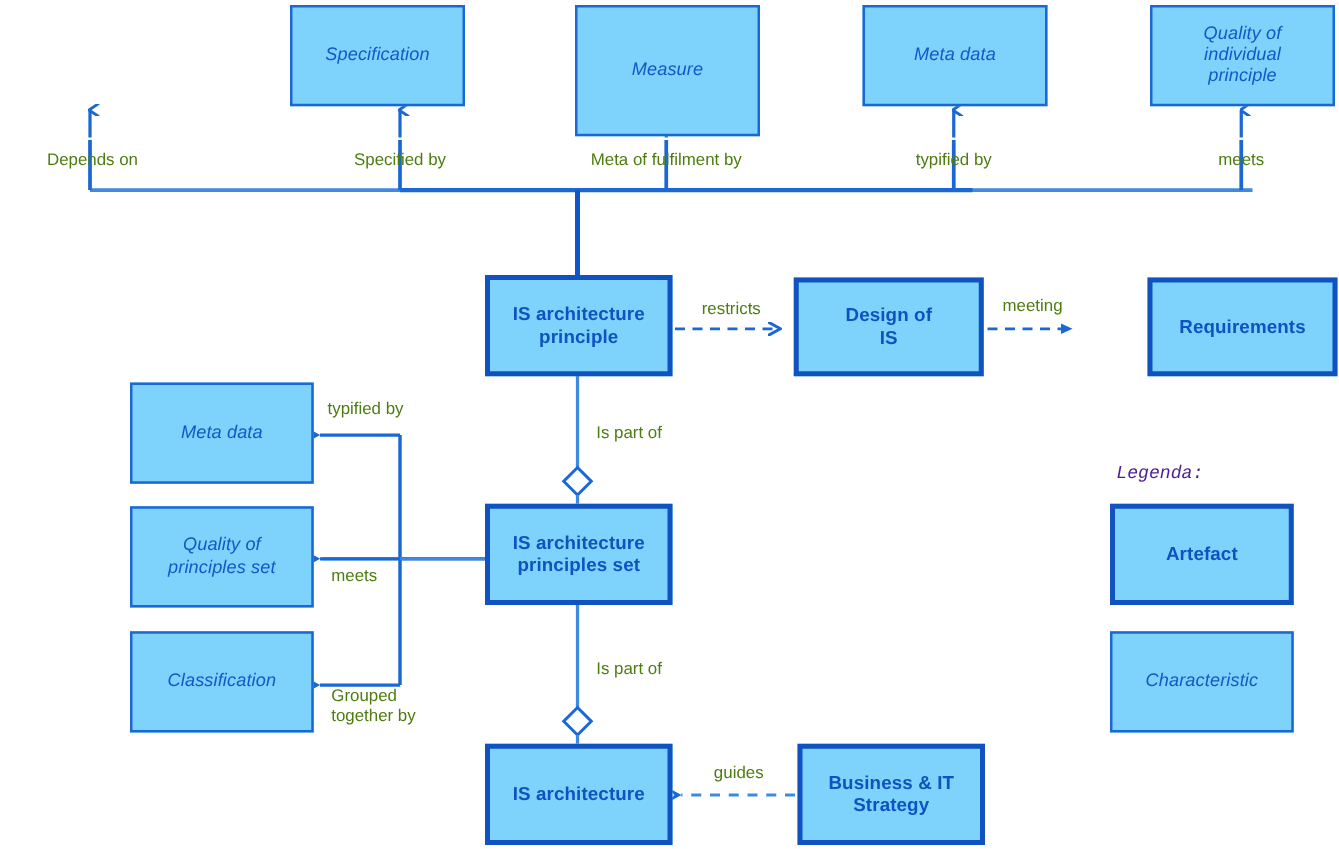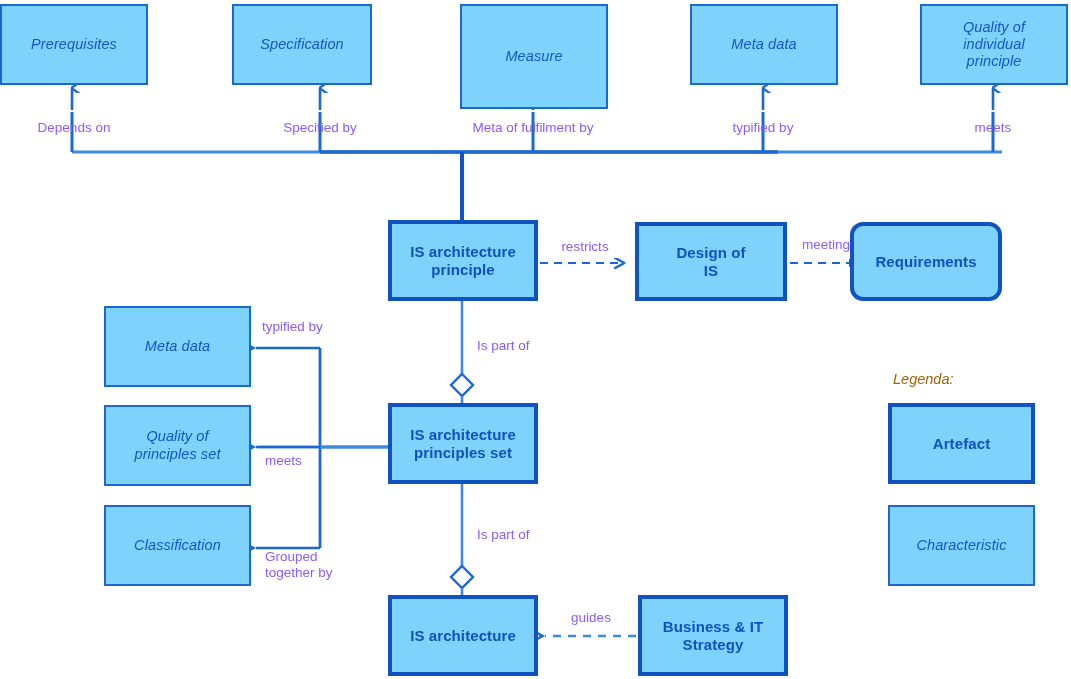--- a/index.html
+++ b/index.html
@@ -49,31 +49,32 @@
   .node.artefact {
     border: 4px solid #0f52c0;
     font-weight: bold;
     font-style: normal;
     font-size: 15px;
     color: #0f52c0;
     letter-spacing: .1px;
   }
   .edge-label {
     position: absolute;
-    color: #8b5cf6;
+    color: #4d7c0f;
     font-size: 13.5px;
     font-style: normal;
     white-space: pre;
     line-height: 1.18;
   }
   .legend-title {
     position: absolute;
-    color: #a16207;
+    color: #4c1d95;
     font-size: 14.5px;
     font-style: italic;
+    font-family: Liberation Mono, monospace;
   }
 </style>
 </head>
 <body>
 
 <div id="canvas">
 
   <svg class="wires" viewBox="0 0 1071 679" xmlns="http://www.w3.org/2000/svg">
     <defs>
       <marker id="arrU" markerWidth="10" markerHeight="10" refX="5" refY="1.4" orient="auto-start-reverse" markerUnits="userSpaceOnUse">
@@ -126,35 +127,34 @@
     <path d="M388,447 H320" stroke="#1b68d4" stroke-width="2.8" fill="none"></path>
     <path d="M388,447 H258" stroke="#3f8ae0" stroke-width="2.4" fill="none"></path>
 
     <path d="M320,348 H256" stroke="#1b68d4" stroke-width="2.6" fill="none" marker-end="url(#arrSolidL)"></path>
     <path d="M320,447 H256" stroke="#1b68d4" stroke-width="2.6" fill="none" marker-end="url(#arrSolidL)"></path>
     <path d="M320,548 H256" stroke="#1b68d4" stroke-width="2.6" fill="none" marker-end="url(#arrSolidL)"></path>
 
     <path d="M636,636 H545" stroke="#3f8ae0" stroke-width="2.4" fill="none" stroke-dasharray="8 7" marker-end="url(#arrSolidL)"></path>
   </svg>
 
-  <div class="node characteristic" style="left:0px;  top:4px; width:148px; height:81px;">Prerequisites</div>
   <div class="node characteristic" style="left:232px; top:4px; width:140px; height:81px;">Specification</div>
   <div class="node characteristic" style="left:460px; top:4px; width:148px; height:105px;">Measure</div>
   <div class="node characteristic" style="left:690px; top:4px; width:148px; height:81px;">Meta data</div>
   <div class="node characteristic" style="left:920px; top:4px; width:148px; height:81px;">Quality of<br>individual<br>principle</div>
 
   <div class="edge-label" style="left:20px;  top:120px; width:108px; text-align:center;">Depends on</div>
   <div class="edge-label" style="left:266px; top:120px; width:108px; text-align:center;">Specified by</div>
   <div class="edge-label" style="left:443px; top:120px; width:180px; text-align:center;">Meta of fulfilment by</div>
   <div class="edge-label" style="left:709px; top:120px; width:108px; text-align:center;">typified by</div>
   <div class="edge-label" style="left:939px; top:120px; width:108px; text-align:center;">meets</div>
 
   <div class="node artefact" style="left:388px; top:220px; width:150px; height:81px;">IS architecture<br>principle</div>
   <div class="node artefact" style="left:635px; top:222px; width:152px; height:79px;">Design of<br>IS</div>
-  <div class="node artefact" style="left:850px; top:222px; width:152px; height:79px;border-radius:13px;">Requirements</div>
+  <div class="node artefact" style="left:918px; top:222px; width:152px; height:79px;">Requirements</div>
 
   <div class="edge-label" style="left:548px; top:239px; width:74px; text-align:center;">restricts</div>
   <div class="edge-label" style="left:791px; top:237px; width:70px; text-align:center;">meeting</div>
 
   <div class="node characteristic" style="left:104px; top:306px; width:147px; height:81px;">Meta data</div>
   <div class="node characteristic" style="left:104px; top:405px; width:147px; height:81px;">Quality of<br>principles set</div>
   <div class="node characteristic" style="left:104px; top:505px; width:147px; height:81px;">Classification</div>
 
   <div class="edge-label" style="left:262px; top:319px; width:100px;">typified by</div>
   <div class="edge-label" style="left:265px; top:453px; width:90px;">meets</div>

